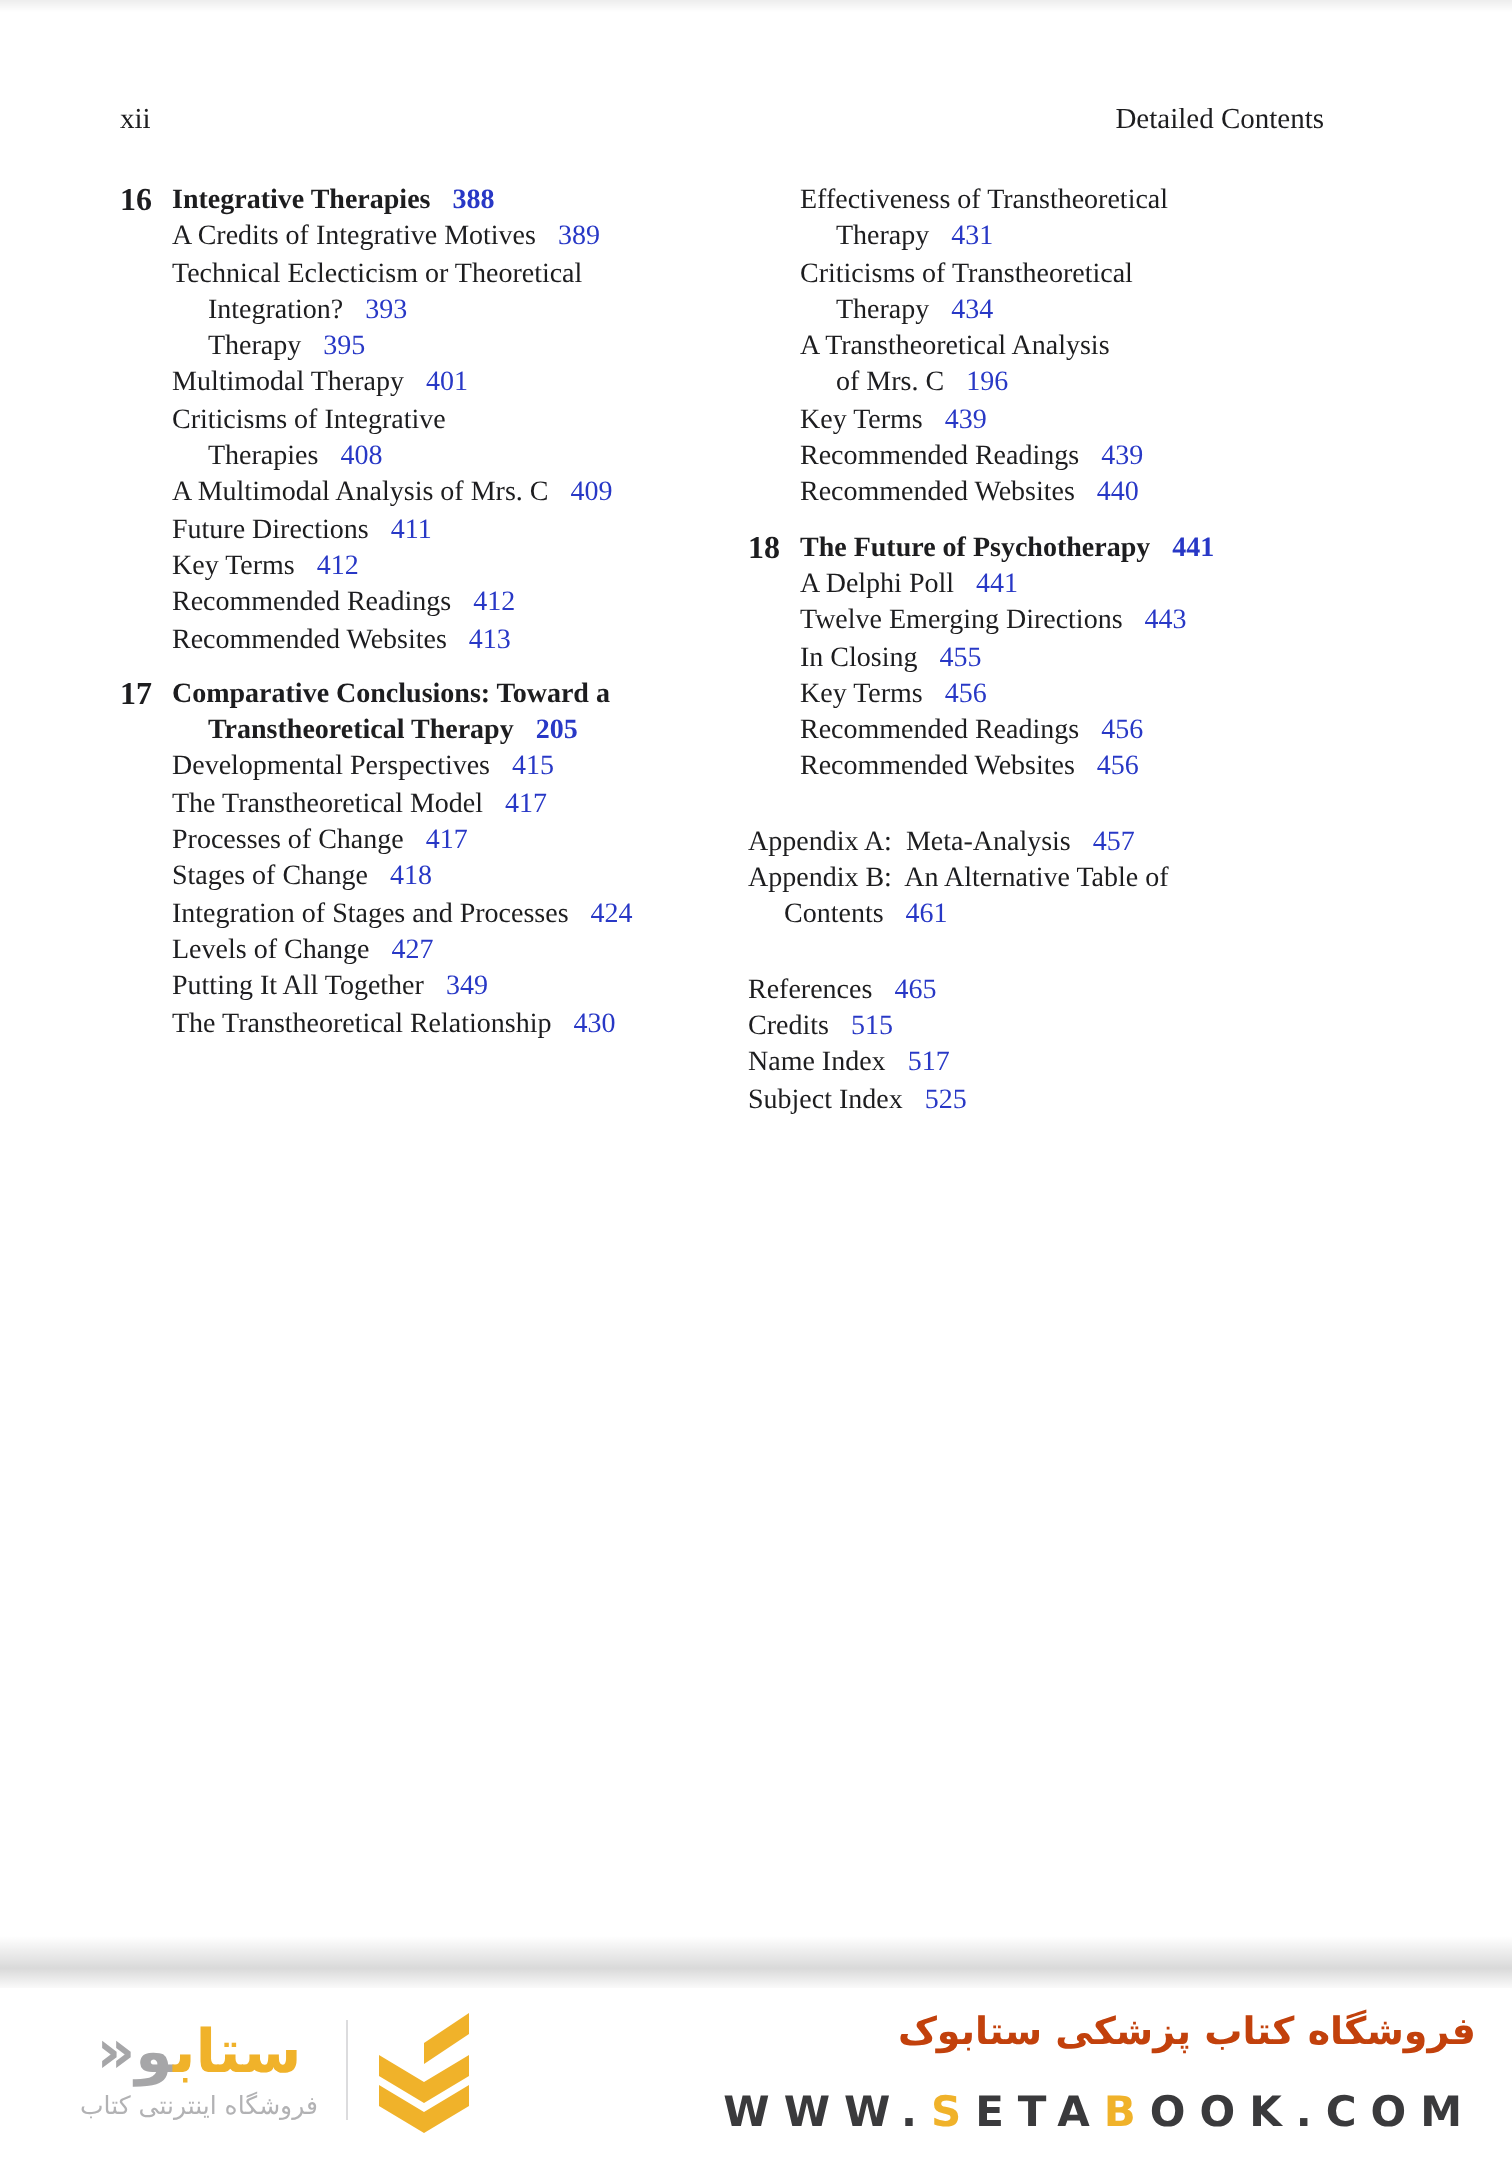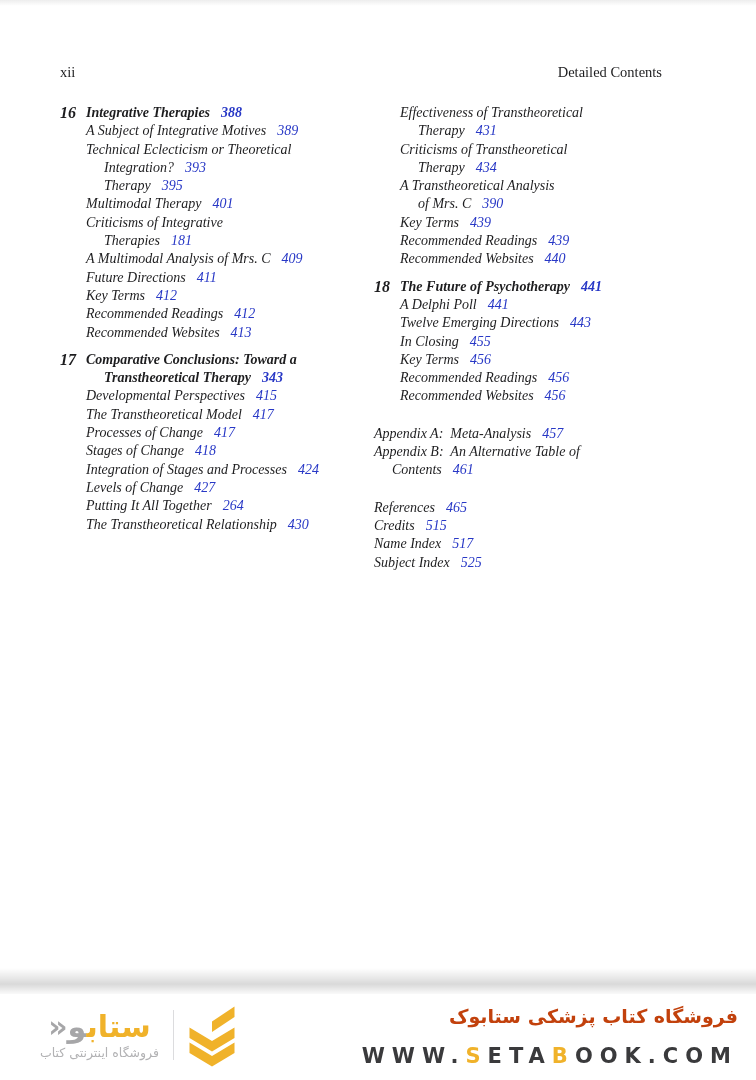--- a/index.html
+++ b/index.html
@@ -14,29 +14,29 @@
   html,body{margin:0;padding:0;}
   body{
     width:756px;height:1080px;position:relative;overflow:hidden;
     background:#ffffff;
     font-family:"Liberation Serif","DejaVu Serif",serif;
     color:var(--ink);
   }
   .top-shade{position:absolute;top:0;left:0;right:0;height:6px;
     background:linear-gradient(180deg,rgba(0,0,0,0.07),rgba(0,0,0,0));}
   
-  .page{position:absolute;top:0;left:0;right:0;bottom:112px;margin-top:12px;}
+  .page{position:absolute;top:0;left:0;right:0;bottom:112px;}
   .page-header{
     display:flex;justify-content:space-between;align-items:baseline;
     padding:52px 94px 0 60px;font-size:14.5px;
   }
   .columns{display:flex;padding:23px 40px 0 60px;}
   .col-left{width:314px;flex:none;}
   .col-right{flex:1;}
-  .toc-section{margin-top:9px;font-style:italic;}
+  .toc-section{margin-top:9px;}
   .toc-section:first-child{margin-top:0;}
   .toc-section.backmatter{margin-top:19px;}
   .line{line-height:18.3px;font-size:14px;white-space:nowrap;}
   .line.wrap{padding-left:18px;}
   .entry.chapter{display:flex;}
   .entry.chapter .num{width:26px;flex:none;font-weight:700;}
   .entry.chapter .txt{font-weight:700;}
   .items.indented{margin-left:26px;}
   .pg{color:var(--blue);margin-left:11px;}
   .entry.chapter .pg{font-weight:700;}
@@ -76,35 +76,35 @@
     <div class="col-left" id="col-left">
         <section class="toc-section">
           <div class="entry chapter">
             <span class="num">16</span>
             <div class="body">
               <div class="line"><span class="txt">Integrative Therapies</span><span class="pg">388</span></div>
             </div>
           </div>
           <div class="items indented">
             <div class="entry item">
-              <div class="line"><span class="txt">A Subject of Integrative Motives</span><span class="pg">389</span></div>
+              <div class="line"><span class="txt">A Credits of Integrative Motives</span><span class="pg">389</span></div>
             </div>
             <div class="entry item">
               <div class="line"><span class="txt">Technical Eclecticism or Theoretical</span></div>
               <div class="line wrap"><span class="txt">Integration?</span><span class="pg">393</span></div>
             </div>
             <div class="entry item">
               <div class="line wrap"><span class="txt">Therapy</span><span class="pg">395</span></div>
             </div>
             <div class="entry item">
               <div class="line"><span class="txt">Multimodal Therapy</span><span class="pg">401</span></div>
             </div>
             <div class="entry item">
               <div class="line"><span class="txt">Criticisms of Integrative</span></div>
-              <div class="line wrap"><span class="txt">Therapies</span><span class="pg">181</span></div>
+              <div class="line wrap"><span class="txt">Therapies</span><span class="pg">408</span></div>
             </div>
             <div class="entry item">
               <div class="line"><span class="txt">A Multimodal Analysis of Mrs. C</span><span class="pg">409</span></div>
             </div>
             <div class="entry item">
               <div class="line"><span class="txt">Future Directions</span><span class="pg">411</span></div>
             </div>
             <div class="entry item">
               <div class="line"><span class="txt">Key Terms</span><span class="pg">412</span></div>
             </div>
@@ -114,21 +114,21 @@
             <div class="entry item">
               <div class="line"><span class="txt">Recommended Websites</span><span class="pg">413</span></div>
             </div>
           </div>
         </section>
         <section class="toc-section">
           <div class="entry chapter">
             <span class="num">17</span>
             <div class="body">
               <div class="line"><span class="txt">Comparative Conclusions: Toward a</span></div>
-              <div class="line wrap"><span class="txt">Transtheoretical Therapy</span><span class="pg">343</span></div>
+              <div class="line wrap"><span class="txt">Transtheoretical Therapy</span><span class="pg">205</span></div>
             </div>
           </div>
           <div class="items indented">
             <div class="entry item">
               <div class="line"><span class="txt">Developmental Perspectives</span><span class="pg">415</span></div>
             </div>
             <div class="entry item">
               <div class="line"><span class="txt">The Transtheoretical Model</span><span class="pg">417</span></div>
             </div>
             <div class="entry item">
@@ -137,42 +137,42 @@
             <div class="entry item">
               <div class="line"><span class="txt">Stages of Change</span><span class="pg">418</span></div>
             </div>
             <div class="entry item">
               <div class="line"><span class="txt">Integration of Stages and Processes</span><span class="pg">424</span></div>
             </div>
             <div class="entry item">
               <div class="line"><span class="txt">Levels of Change</span><span class="pg">427</span></div>
             </div>
             <div class="entry item">
-              <div class="line"><span class="txt">Putting It All Together</span><span class="pg">264</span></div>
+              <div class="line"><span class="txt">Putting It All Together</span><span class="pg">349</span></div>
             </div>
             <div class="entry item">
               <div class="line"><span class="txt">The Transtheoretical Relationship</span><span class="pg">430</span></div>
             </div>
           </div>
         </section>
       </div>
     <div class="col-right" id="col-right">
         <section class="toc-section">
           <div class="items indented">
             <div class="entry item">
               <div class="line"><span class="txt">Effectiveness of Transtheoretical</span></div>
               <div class="line wrap"><span class="txt">Therapy</span><span class="pg">431</span></div>
             </div>
             <div class="entry item">
               <div class="line"><span class="txt">Criticisms of Transtheoretical</span></div>
               <div class="line wrap"><span class="txt">Therapy</span><span class="pg">434</span></div>
             </div>
             <div class="entry item">
               <div class="line"><span class="txt">A Transtheoretical Analysis</span></div>
-              <div class="line wrap"><span class="txt">of Mrs. C</span><span class="pg">390</span></div>
+              <div class="line wrap"><span class="txt">of Mrs. C</span><span class="pg">196</span></div>
             </div>
             <div class="entry item">
               <div class="line"><span class="txt">Key Terms</span><span class="pg">439</span></div>
             </div>
             <div class="entry item">
               <div class="line"><span class="txt">Recommended Readings</span><span class="pg">439</span></div>
             </div>
             <div class="entry item">
               <div class="line"><span class="txt">Recommended Websites</span><span class="pg">440</span></div>
             </div>

